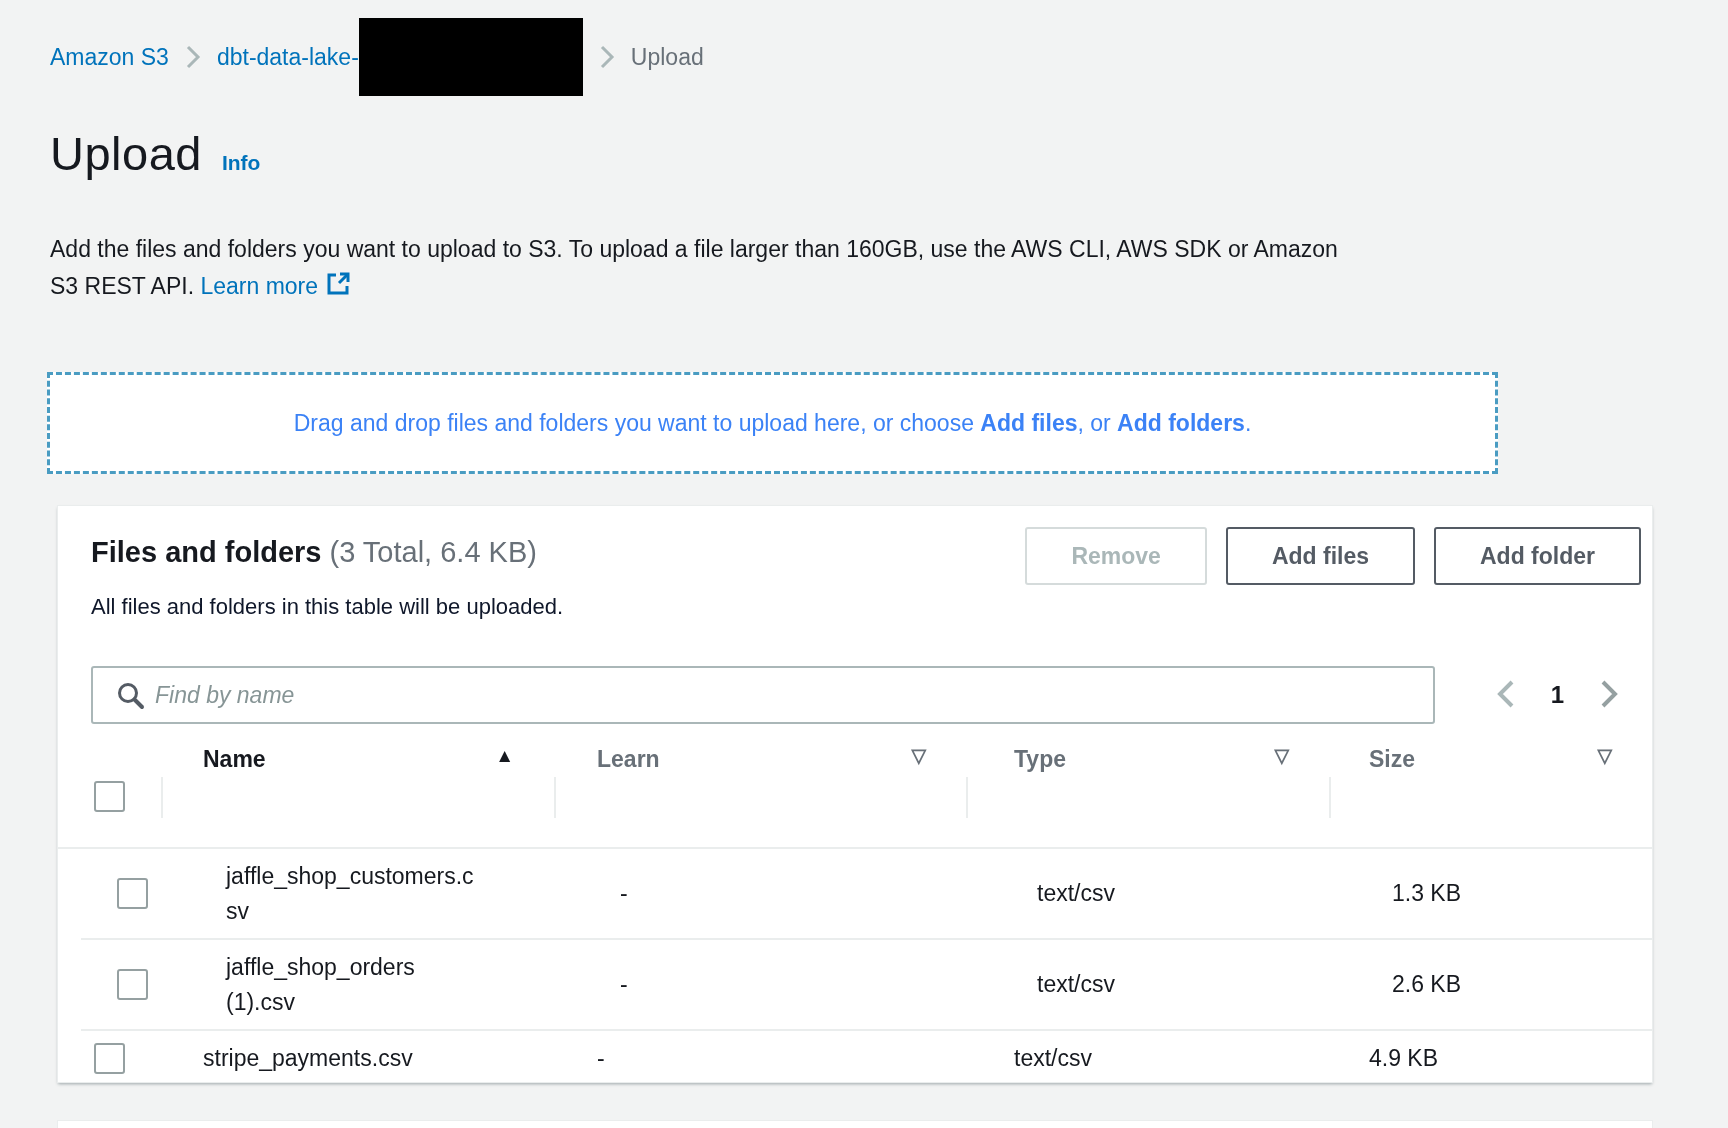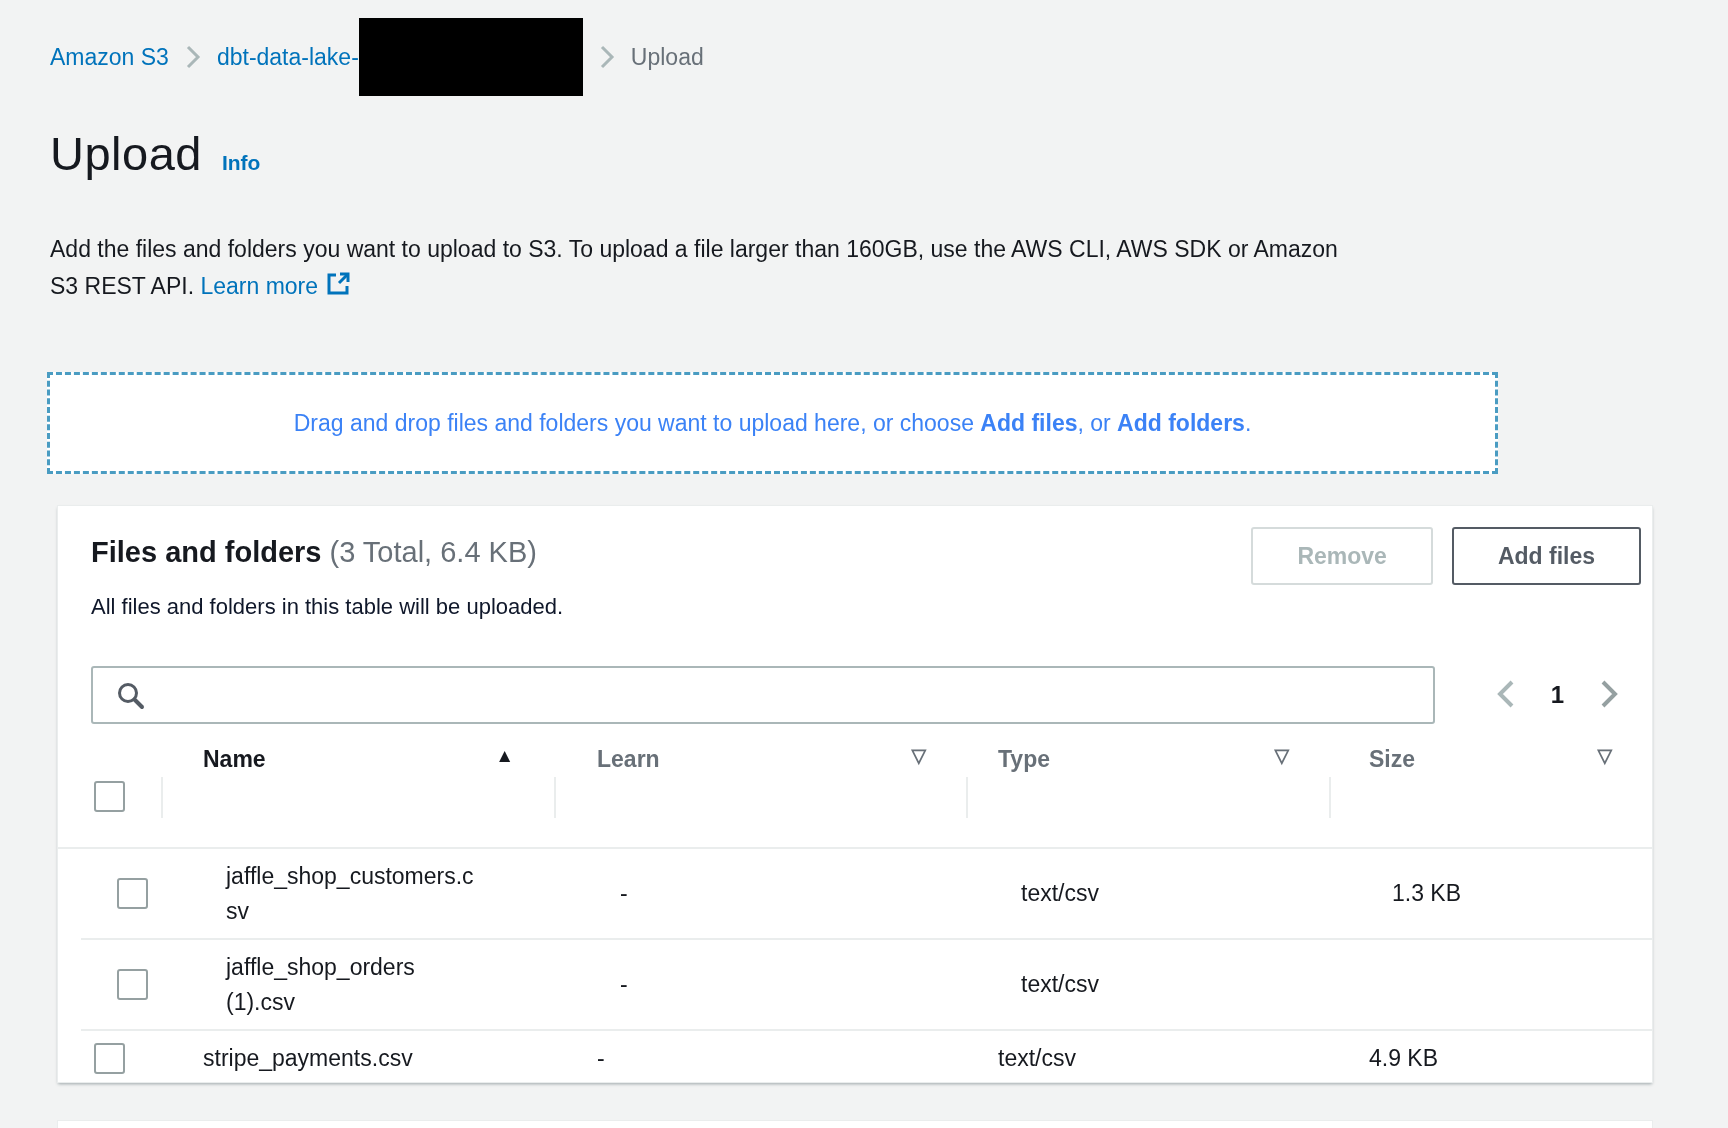--- a/index.html
+++ b/index.html
@@ -107,21 +107,21 @@
     display: flex; align-items: center;
     border-bottom: 2px solid #eaeded;
     font-size: 23px; color: #16191f;
   }
   .tr:last-child { border-bottom: none; }
   .row-tall { height: 91px; margin-left: 23px; }
   .row-short { height: 54px; }
   .col-check { width: 103px; flex: 0 0 auto; display: flex; justify-content: center; }
   .col-name  { width: 393px; flex: 0 0 auto; padding-left: 42px; }
   .col-folder{ width: 412px; flex: 0 0 auto; padding-left: 43px; }
-  .col-type  { width: 363px; flex: 0 0 auto; padding-left: 32px; }
+  .col-type  { width: 363px; flex: 0 0 auto; padding-left: 48px; }
   .col-size  { flex: 1 1 auto; padding-left: 40px; }
   .th {
     display: flex; align-items: flex-start; height: 100%;
     font-weight: 700; font-size: 23px; color: #687078;
     position: relative;
   }
   .th .hd-divider {
     position: absolute; left: 0; top: 31px; width: 2px; height: 41px; background: #eaeded;
   }
   .th-active { color: #16191f; }
@@ -186,29 +186,31 @@
 
   <div class="panel-title-row">
     <span class="panel-title">Files and folders</span>
     <span class="panel-count"> <span>(3 Total, 6.4 KB)</span></span>
   </div>
   <div class="panel-subtitle">All files and folders in this table will be uploaded.</div>
 
   <div class="button-row">
     <button class="btn btn-disabled">Remove</button>
     <button class="btn btn-normal">Add files</button>
+    <button class="btn btn-normal">Add folder</button>
   </div>
 
   <div class="search-wrap">
     <span class="search-icon">
       <svg width="30" height="30" viewBox="0 0 30 30">
           <circle cx="13" cy="13" r="8.5" fill="none" stroke="#545b64" stroke-width="3"></circle>
           <line x1="19.5" y1="19.5" x2="27" y2="27" stroke="#545b64" stroke-width="4" stroke-linecap="round"></line>
         </svg>
     </span>
+    <input class="search-input" type="text" placeholder="Find by name" style="">
   </div>
 
   <div class="pagination">
     <button class="page-btn">
       <span>
         <svg width="22" height="32" viewBox="0 0 22 32">
             <polyline points="17,4 5,16 17,28" fill="none" stroke="#aab7b8" stroke-width="4"></polyline>
           </svg>
       </span>
     </button>
@@ -264,20 +266,21 @@
 
     <div class="tr row-tall">
       <div class="col-check">
         <span class="checkbox"></span>
       </div>
       <div class="col-name">
         <div class="name-text">jaffle_shop_orders (1).csv</div>
       </div>
       <div class="col-folder">-</div>
       <div class="col-type">text/csv</div>
+      <div class="col-size">2.6 KB</div>
     </div>
 
     <div class="tr row-short">
       <div class="col-check">
         <span class="checkbox"></span>
       </div>
       <div class="col-name">
         <div class="name-text">stripe_payments.csv</div>
       </div>
       <div class="col-folder">-</div>

